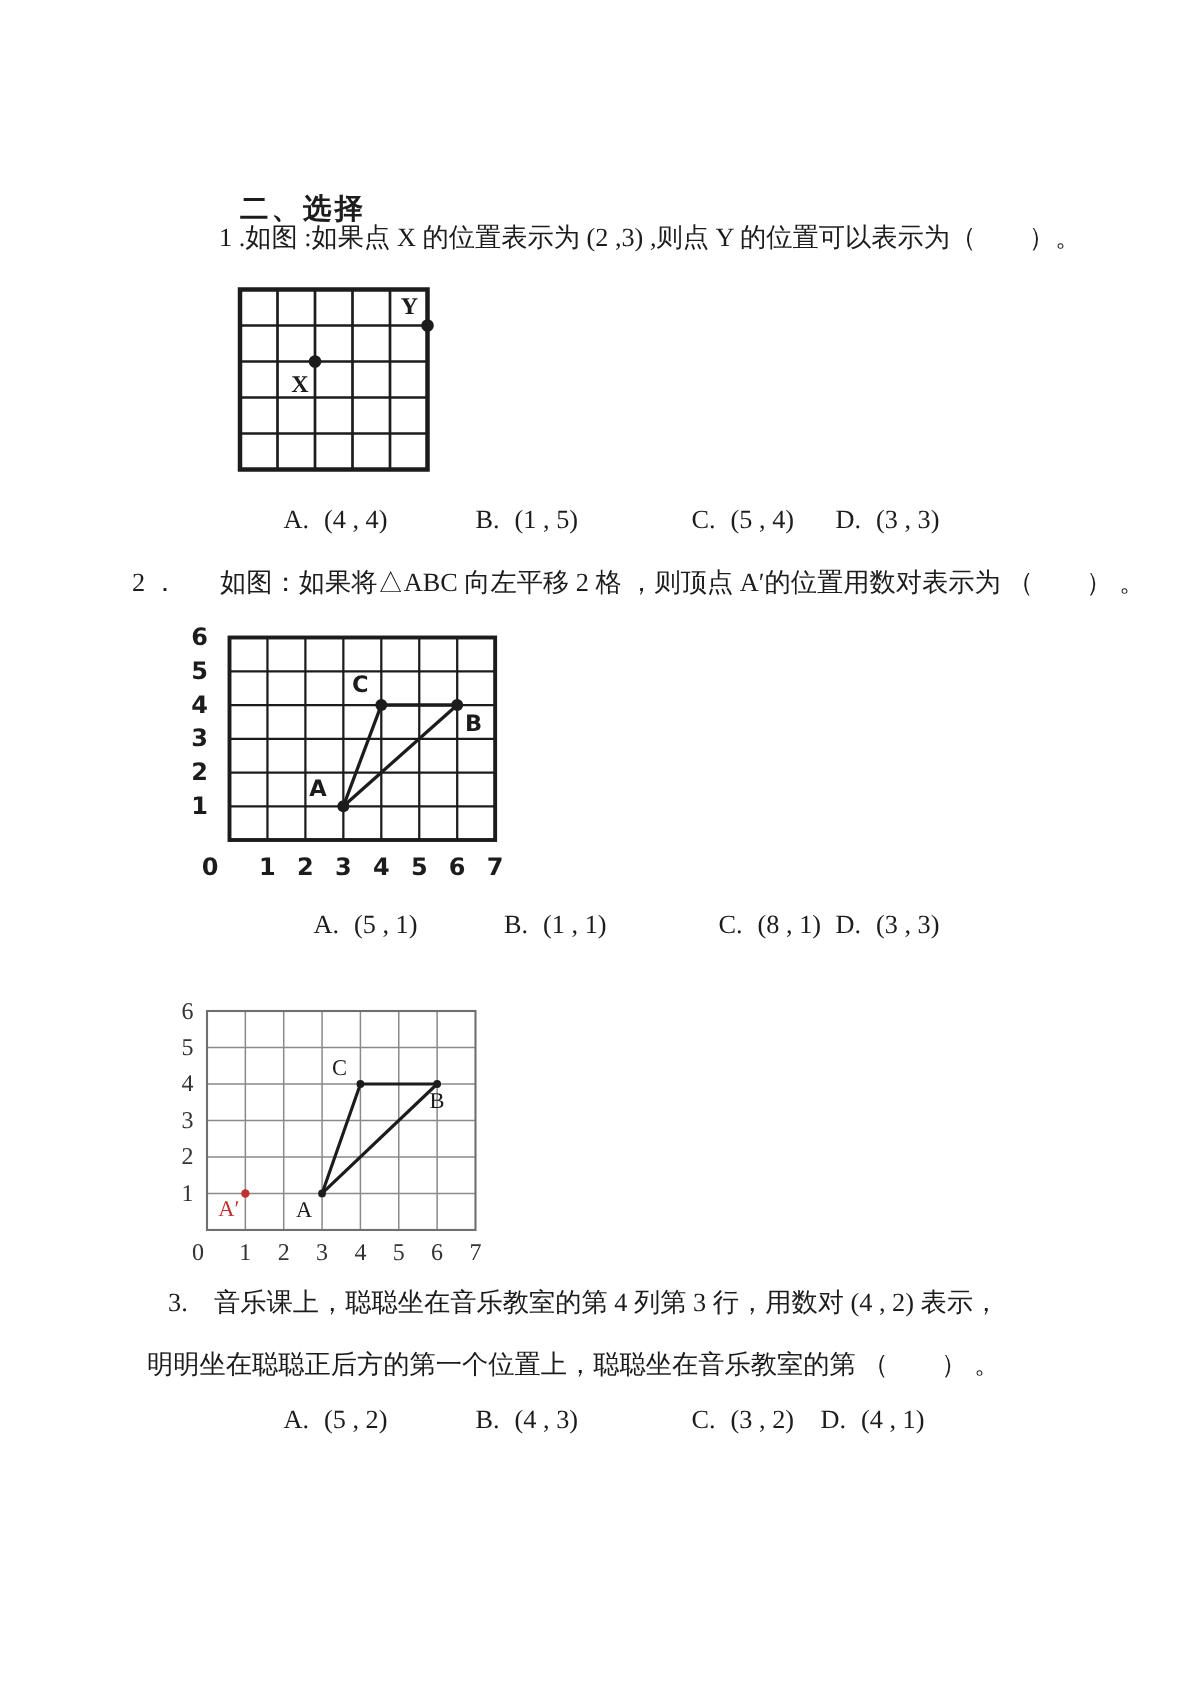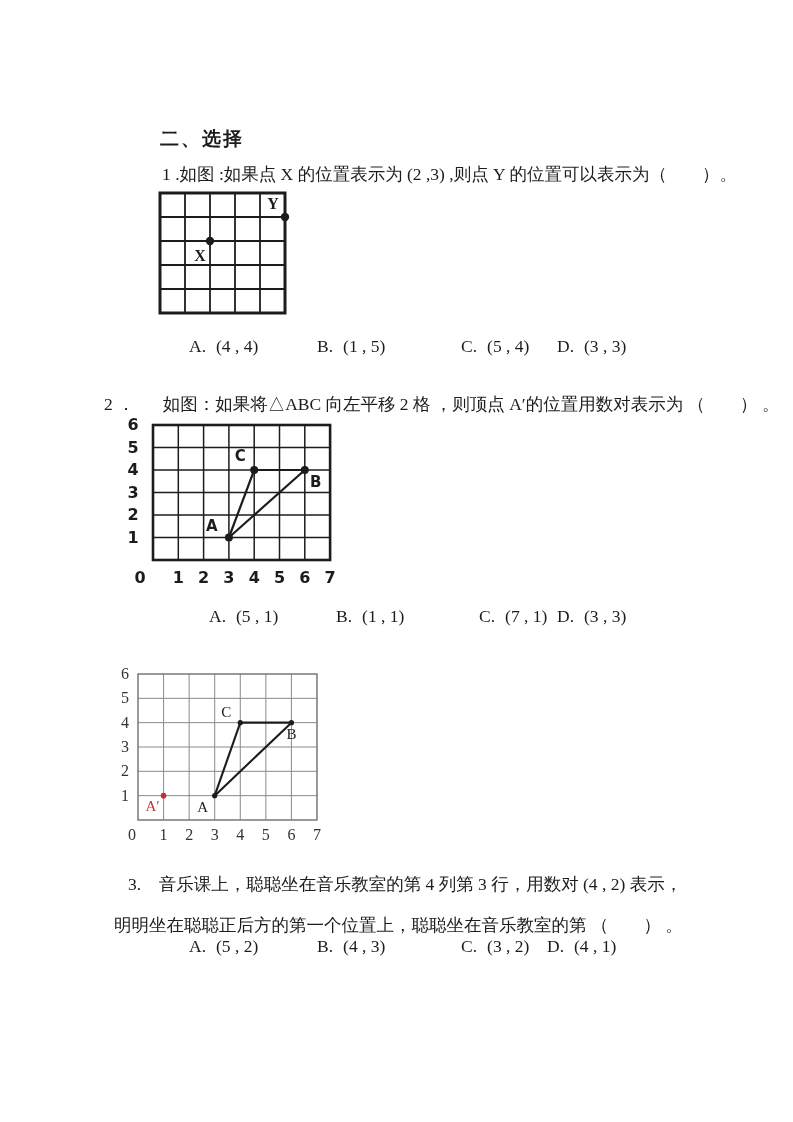--- a/index.html
+++ b/index.html
@@ -8,21 +8,21 @@
     width:793px;height:1122px;
     background:#ffffff;
     font-family:"Liberation Serif","DejaVu Serif",serif;
     color:#1c1c1c;
     overflow:hidden;
   }
   .section-title{
     position:absolute;left:148px;top:114px;
     font-size:19px;font-weight:bold;letter-spacing:2px;margin:12px;
   }
-  .qtext{position:absolute;margin:16px;font-size:17.5px;white-space:nowrap;text-align:center;}
+  .qtext{position:absolute;margin:0;font-size:17.5px;white-space:nowrap;text-align:center;}
   .q1{left:146px;top:146px;}
   .q2{left:88px;top:376px;font-family:Liberation Serif, serif;}
   .q2 .q2body{margin-left:28px;}
   .q3a{left:112px;top:856px;}
   .q3b{left:98px;top:897px;}
   .figure{position:absolute;}
   #fig1{left:150px;top:185px;}
   #fig2{left:115px;top:413px;}
   #fig3{left:103px;top:660px;}
   .optrow{position:absolute;left:0;top:0;width:793px;height:24px;margin-left:44px;}
@@ -118,21 +118,21 @@
       <text x="96.9" y="117.5" text-anchor="middle" class="pt-bold" fill="#1c1c1c">A</text>
       <circle cx="139.2" cy="57" r="4" fill="#1c1c1c"></circle>
       <text x="125.19999999999999" y="48" text-anchor="middle" class="pt-bold" fill="#1c1c1c">C</text>
       <circle cx="189.8" cy="57" r="4" fill="#1c1c1c"></circle>
       <text x="200.8" y="74" text-anchor="middle" class="pt-bold" fill="#1c1c1c">B</text>
     </svg>
 
   <div class="optrow opts2">
     <span class="opt"><span class="lbl">A.</span><span class="val">(5 , 1)</span></span>
     <span class="opt"><span class="lbl">B.</span><span class="val">(1 , 1)</span></span>
-    <span class="opt"><span class="lbl">C.</span><span class="val">(7 , 1)</span></span>
+    <span class="opt"><span class="lbl">C.</span><span class="val">(8 , 1)</span></span>
     <span class="opt"><span class="lbl">D.</span><span class="val">(3 , 3)</span></span>
   </div>
 
   <svg id="fig3" class="figure" width="235" height="190" viewBox="0 0 235 190">
       <line x1="60.57" y1="14" x2="60.57" y2="159.98" stroke="#8a8a8a" stroke-width="1"></line>
       <line x1="86.14" y1="14" x2="86.14" y2="159.98" stroke="#8a8a8a" stroke-width="1"></line>
       <line x1="111.71000000000001" y1="14" x2="111.71000000000001" y2="159.98" stroke="#8a8a8a" stroke-width="1"></line>
       <line x1="137.28" y1="14" x2="137.28" y2="159.98" stroke="#8a8a8a" stroke-width="1"></line>
       <line x1="162.85" y1="14" x2="162.85" y2="159.98" stroke="#8a8a8a" stroke-width="1"></line>
       <line x1="188.42000000000002" y1="14" x2="188.42000000000002" y2="159.98" stroke="#8a8a8a" stroke-width="1"></line>

